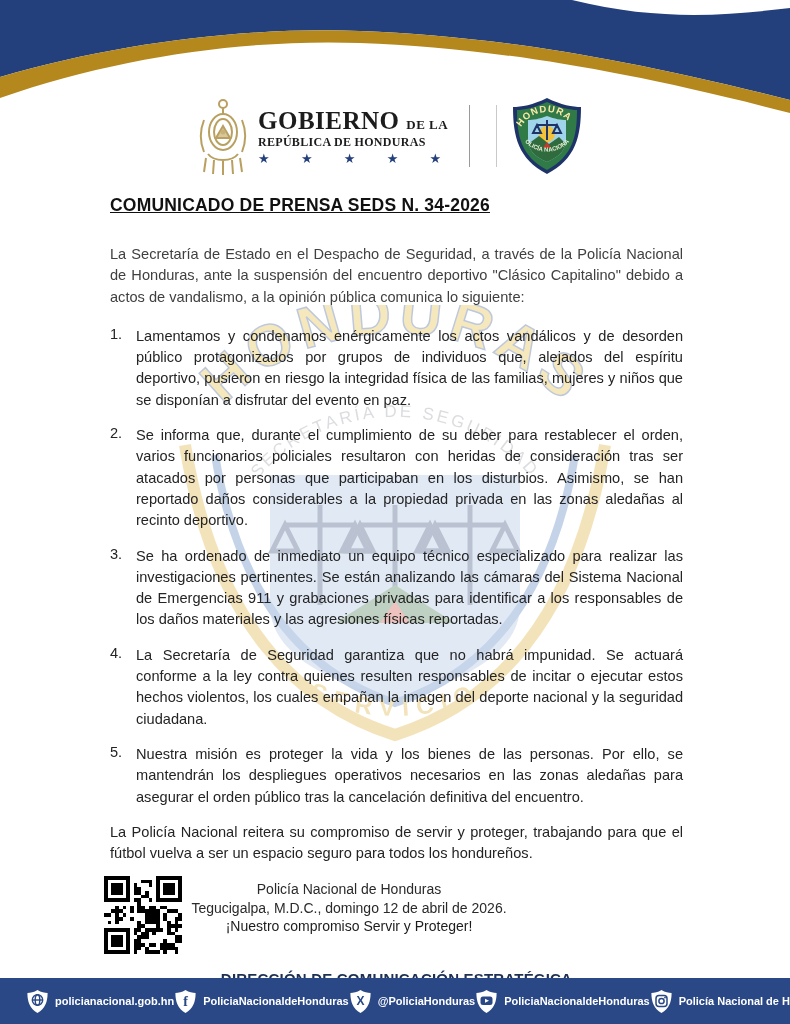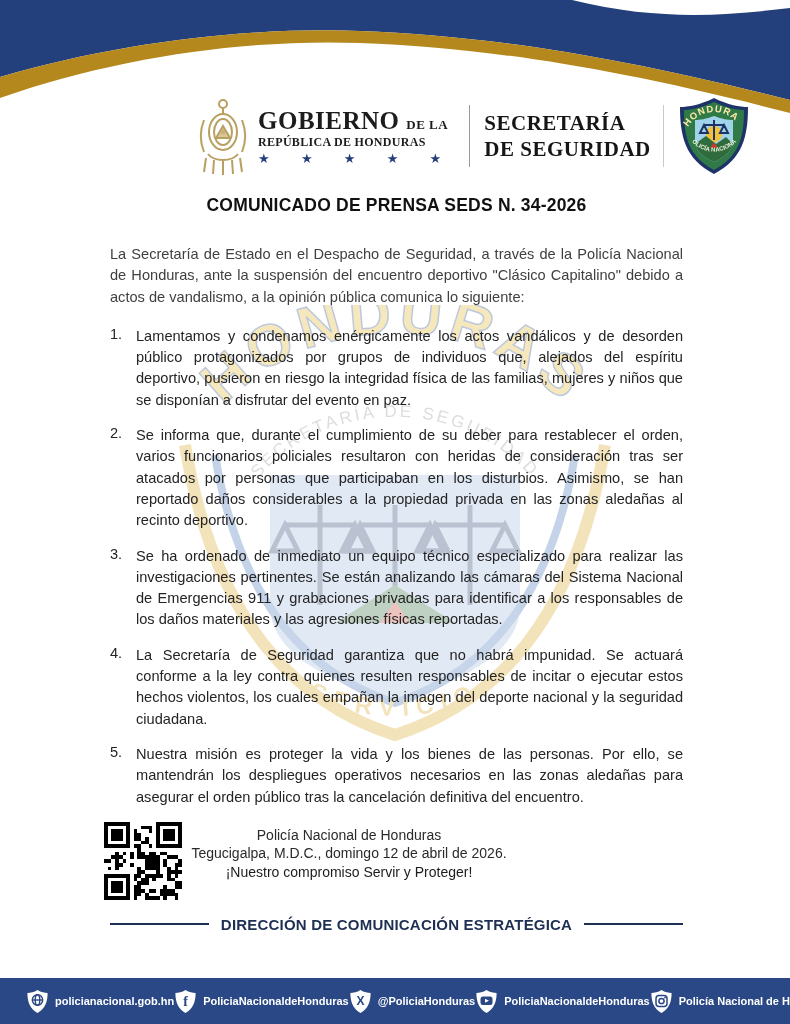--- a/index.html
+++ b/index.html
@@ -19,21 +19,21 @@
   .gov-stars { color:#24407c; font-size:13px; letter-spacing:14px; margin-top:4px; text-align:center; white-space:nowrap; }
   .vdiv { width:1px; height:62px; background:#9a9a9a; margin:0 14px; }
   .vdiv.light { background:#c9c9c9; margin:0 12px; }
   .sec-text { font-family:"Liberation Serif","DejaVu Serif",serif; font-weight:bold; font-size:21px; line-height:1.25; color:#161616; letter-spacing:0.5px; white-space:nowrap; }
 
   
   .watermark { position:absolute; left:120px; top:305px; opacity:0.30; pointer-events:none; }
 
   
   .content { position:relative; padding:0 107px 0 110px; }
-  .doc-title { text-align:center; font-size:17.5px; font-weight:bold; color:#111; margin-top:12px; letter-spacing:0.2px; }
+  .doc-title { font-size:17.5px; font-weight:bold; color:#111; margin-top:12px; letter-spacing:0.2px;text-decoration:underline; }
   .intro { margin-top:28px; font-size:14.6px; line-height:1.46; text-align:justify; color:#404040; }
   .list { margin-top:18px; }
   .list-item { display:flex; margin-bottom:14px; }
   .num { width:26px; flex:0 0 26px; font-size:14.6px; color:#242424; }
   .itxt { flex:1; font-size:14.6px; line-height:1.46; text-align:justify; color:#242424; }
   .closing { margin-top:2px; font-size:14.6px; line-height:1.46; text-align:justify; color:#242424; }
 
   
   .signoff { position:relative; height:92px; margin-top:12px; }
   .qr { position:absolute; left:-6px; top:0; width:78px; height:78px; }
@@ -79,24 +79,20 @@
       </svg>
 
       <div class="gov-text">
         <div class="gov-line1"><span>GOBIERNO</span> <span class="small">DE LA</span></div>
         <div class="gov-line2">REPÚBLICA DE HONDURAS</div>
         <div class="gov-stars">★ ★ ★ ★ ★</div>
       </div>
 
       <div class="vdiv"></div>
 
-      <div class="sec-text">
-        <div>SECRETARÍA</div>
-        <div>DE SEGURIDAD</div>
-      </div>
 
       <div class="vdiv light"></div>
 
       <svg width="76" height="80" viewBox="0 0 76 80">
         <path d="M38,2 C52,9 64,11 72,11 C72,40 67,63 38,78 C9,63 4,40 4,11 C12,11 24,9 38,2 Z" fill="#1e3468"></path>
         <path d="M38,6 C51,12 61,14 68,14 C68,40 64,60 38,74 C12,60 8,40 8,14 C15,14 25,12 38,6 Z" fill="#2f7a46"></path>
         <path d="M38,20 C46,23 52,24 57,24 L57,44 C57,54 50,61 38,66 C26,61 19,54 19,44 L19,24 C24,24 30,23 38,20 Z" fill="#9fd4ea"></path>
         <circle cx="38" cy="38" r="8" fill="#f2c23a"></circle>
         <g stroke="#1e3468" stroke-width="2" fill="none">
           <line x1="38" y1="24" x2="38" y2="44"></line>
@@ -169,20 +165,21 @@
       <div class="list-item">
         <div class="num">4.</div>
         <div class="itxt">La Secretaría de Seguridad garantiza que no habrá impunidad. Se actuará conforme a la ley contra quienes resulten responsables de incitar o ejecutar estos hechos violentos, los cuales empañan la imagen del deporte nacional y la seguridad ciudadana.</div>
       </div>
       <div class="list-item">
         <div class="num">5.</div>
         <div class="itxt">Nuestra misión es proteger la vida y los bienes de las personas. Por ello, se mantendrán los despliegues operativos necesarios en las zonas aledañas para asegurar el orden público tras la cancelación definitiva del encuentro.</div>
       </div>
     </div>
 
+    <p class="closing">La Policía Nacional reitera su compromiso de servir y proteger, trabajando para que el fútbol vuelva a ser un espacio seguro para todos los hondureños.</p>
 
     <div class="signoff">
       <svg class="qr" id="qr" viewBox="0 0 21 21" shape-rendering="crispEdges">
           <rect width="21" height="21" fill="#fff"></rect>
           <g fill="#000">
             <rect x="10" y="1" width="1" height="1"></rect>
             <rect x="11" y="1" width="1" height="1"></rect>
             <rect x="12" y="1" width="1" height="1"></rect>
             <rect x="8" y="2" width="1" height="1"></rect>
             <rect x="12" y="2" width="1" height="1"></rect>

